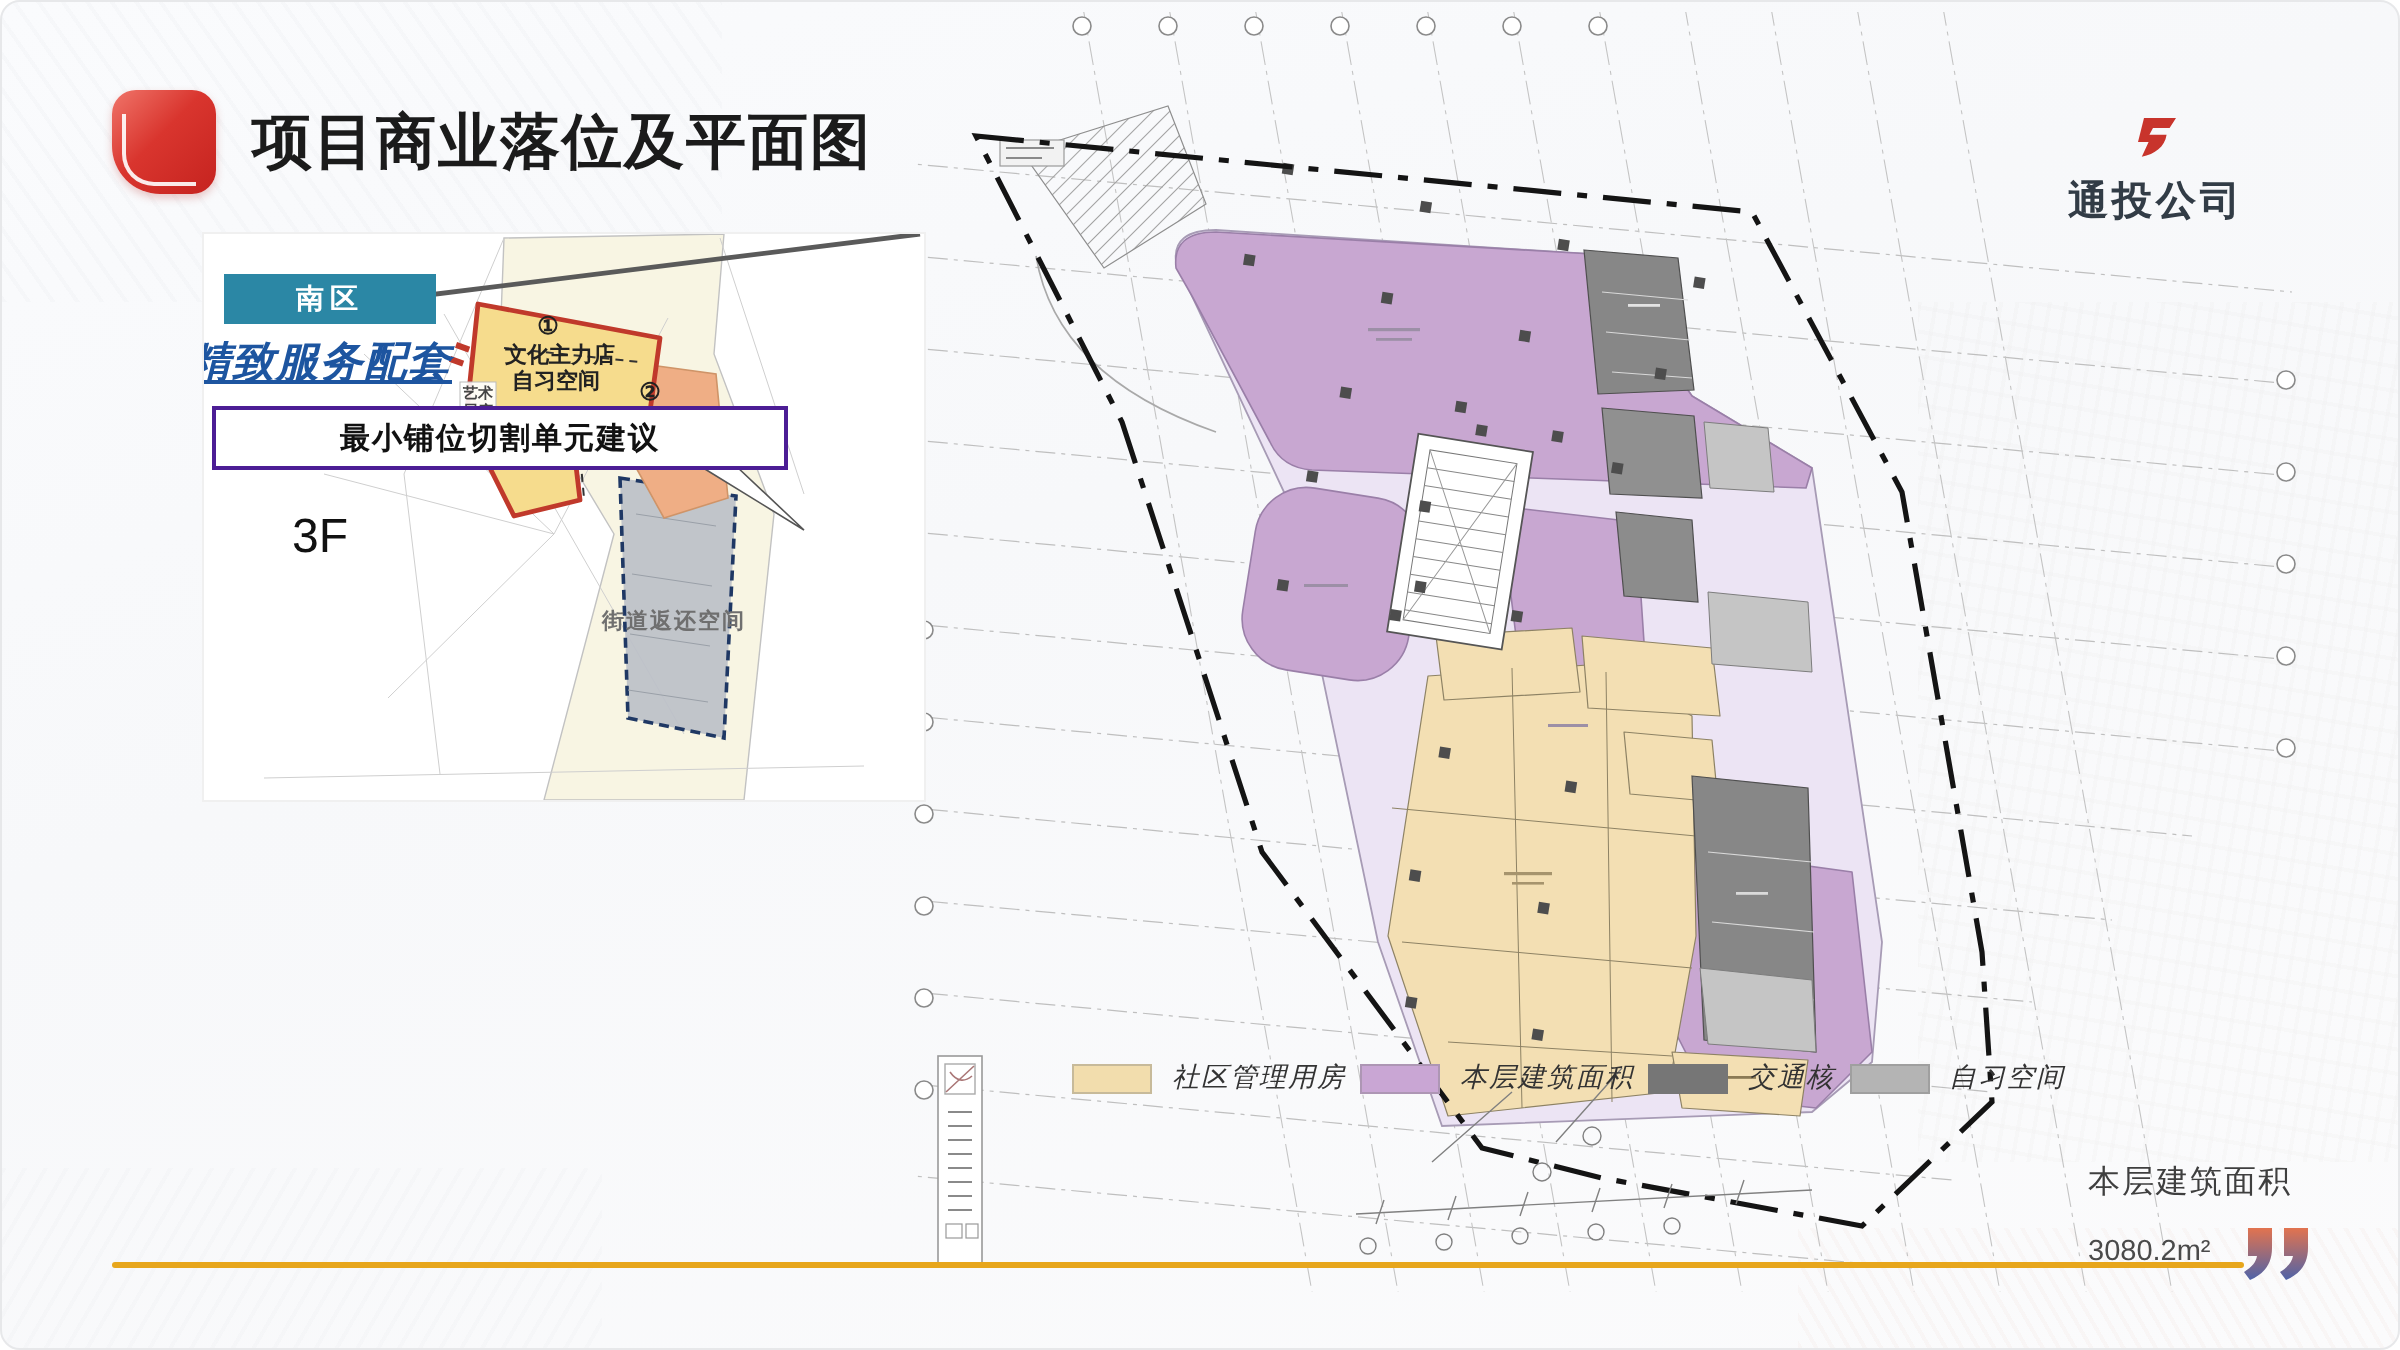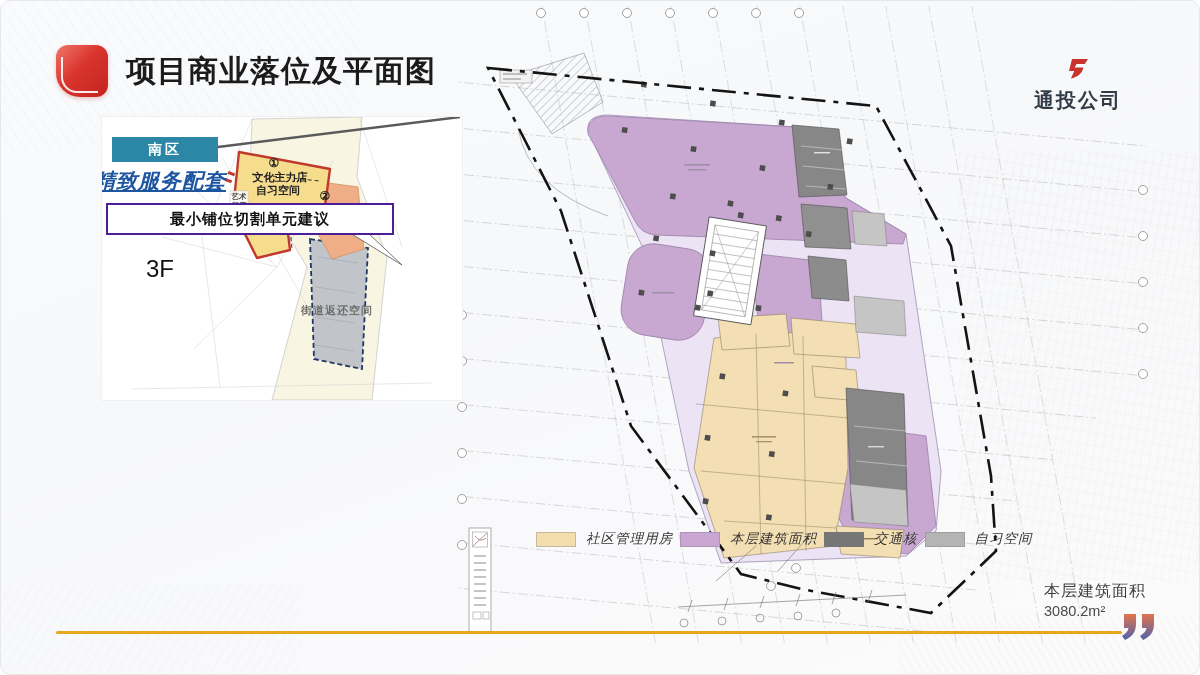--- a/index.html
+++ b/index.html
@@ -47,21 +47,21 @@
 
   
   .legend{position:absolute;left:535px;top:531px;display:flex;flex-direction:row;gap:7px;font-style:italic;}
   .legend-row{display:flex;align-items:center;gap:10px;height:14px;}
   .legend-swatch{width:38px;height:13px;border:1px solid rgba(120,120,120,.35);}
   .legend-label{font-size:13.5px;color:#333;letter-spacing:1px;}
 
   
   .area-block{position:absolute;left:1043px;top:580px;color:#3f3f3f;}
   .area-label{font-size:16px;letter-spacing:1px;}
-  .area-value{font-size:14.5px;margin-top:1px;color:#4a4a4a;}
+  .area-value{font-size:14.5px;margin-top:16px;color:#4a4a4a;}
 
   .gold-line{position:absolute;left:55px;top:630px;width:1066px;height:3px;background:#e7a61c;border-radius:2px;}
   .quote-icon{position:absolute;left:1121px;top:613px;}
 </style>
 </head>
 <body>
 
 <div class="slide">
   <div class="tex tl"></div>
   <div class="tex r"></div>

